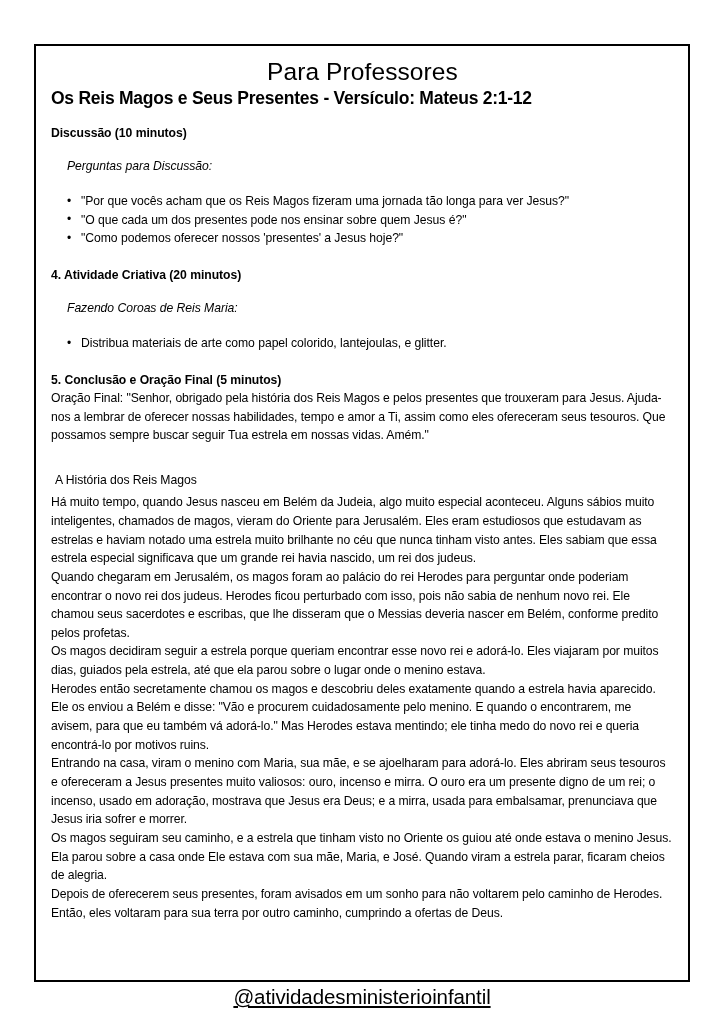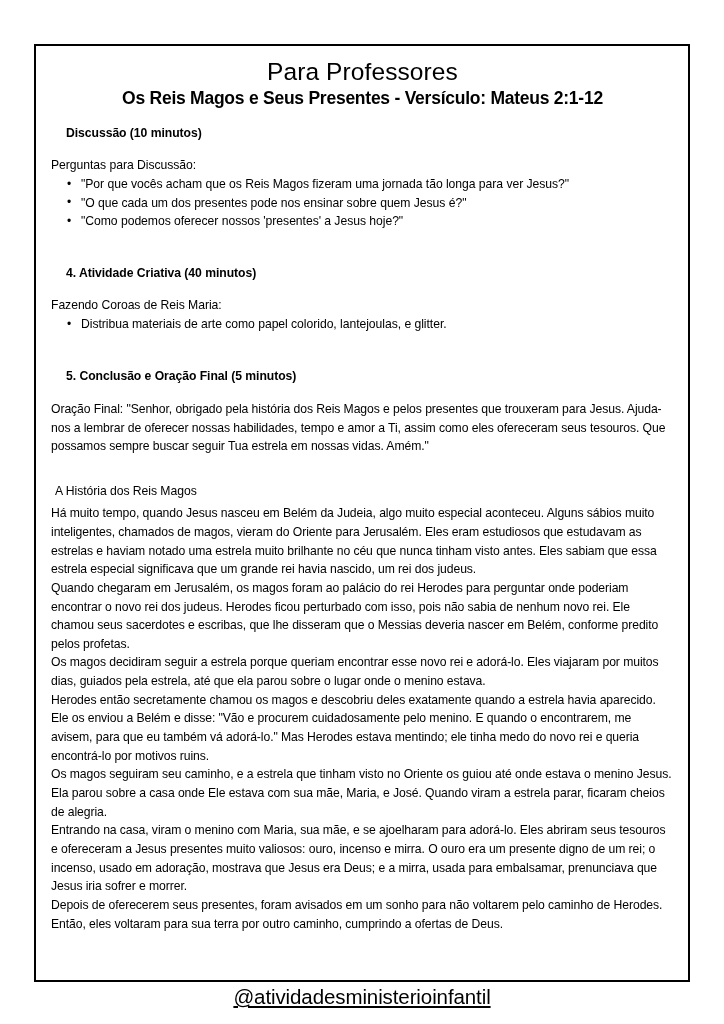--- a/index.html
+++ b/index.html
@@ -36,43 +36,43 @@
   }
   .title {
     text-align: center;
     font-size: 24.5px;
     font-weight: 400;
     line-height: 1.18;
     letter-spacing: 0.1px;
     margin: 2px 0 1px 0;
   }
   .subtitle {
-    text-align: center;
     font-size: 17.5px;
     font-weight: 700;
     line-height: 1.2;
     letter-spacing: -0.25px;
     margin: 0 0 16px 0;
   }
   .section {
     margin: 0;
   }
   .section-heading {
     font-size: 12.2px;
     font-weight: 700;
     line-height: 1.42;
-    margin: 15px;
+    margin: 0;
     letter-spacing: -0.05px;
   }
   .lead {
     font-size: 12.2px;
     font-weight: 400;
     line-height: 1.47;
-    margin: 0;
+    margin: 16px;
     letter-spacing: -0.05px;
+    font-style: italic;
   }
   ul.bullets {
     list-style: none;
     margin: 0;
     padding: 0;
   }
   ul.bullets > li {
     position: relative;
     font-size: 12.2px;
     line-height: 1.52;
@@ -131,21 +131,21 @@
         <ul class="bullets">
           <li>"Por que vocês acham que os Reis Magos fizeram uma jornada tão longa para ver Jesus?"</li>
           <li>"O que cada um dos presentes pode nos ensinar sobre quem Jesus é?"</li>
           <li>"Como podemos oferecer nossos 'presentes' a Jesus hoje?"</li>
         </ul>
       </div>
 
       <div class="gap-lg"></div>
 
       <div class="section">
-        <div class="section-heading">4. Atividade Criativa (40 minutos)</div>
+        <div class="section-heading">4. Atividade Criativa (20 minutos)</div>
         <div class="lead">Fazendo Coroas de Reis Maria:</div>
         <ul class="bullets">
           <li>Distribua materiais de arte como papel colorido, lantejoulas, e glitter.</li>
         </ul>
       </div>
 
       <div class="gap-lg"></div>
 
       <div class="section">
         <div class="section-heading">5. Conclusão e Oração Final (5 minutos)</div>
@@ -154,22 +154,22 @@
 
       <div class="gap-lg"></div>
       <div class="gap-sm"></div>
 
       <div class="section">
         <div class="story-title">A História dos Reis Magos</div>
         <p class="story-p">Há muito tempo, quando Jesus nasceu em Belém da Judeia, algo muito especial aconteceu. Alguns sábios muito inteligentes, chamados de magos, vieram do Oriente para Jerusalém. Eles eram estudiosos que estudavam as estrelas e haviam notado uma estrela muito brilhante no céu que nunca tinham visto antes. Eles sabiam que essa estrela especial significava que um grande rei havia nascido, um rei dos judeus.</p>
         <p class="story-p">Quando chegaram em Jerusalém, os magos foram ao palácio do rei Herodes para perguntar onde poderiam encontrar o novo rei dos judeus. Herodes ficou perturbado com isso, pois não sabia de nenhum novo rei. Ele chamou seus sacerdotes e escribas, que lhe disseram que o Messias deveria nascer em Belém, conforme predito pelos profetas.</p>
         <p class="story-p">Os magos decidiram seguir a estrela porque queriam encontrar esse novo rei e adorá-lo. Eles viajaram por muitos dias, guiados pela estrela, até que ela parou sobre o lugar onde o menino estava.</p>
         <p class="story-p">Herodes então secretamente chamou os magos e descobriu deles exatamente quando a estrela havia aparecido. Ele os enviou a Belém e disse: "Vão e procurem cuidadosamente pelo menino. E quando o encontrarem, me avisem, para que eu também vá adorá-lo." Mas Herodes estava mentindo; ele tinha medo do novo rei e queria encontrá-lo por motivos ruins.</p>
+        <p class="story-p">Entrando na casa, viram o menino com Maria, sua mãe, e se ajoelharam para adorá-lo. Eles abriram seus tesouros e ofereceram a Jesus presentes muito valiosos: ouro, incenso e mirra. O ouro era um presente digno de um rei; o incenso, usado em adoração, mostrava que Jesus era Deus; e a mirra, usada para embalsamar, prenunciava que Jesus iria sofrer e morrer.</p>
         <p class="story-p">Os magos seguiram seu caminho, e a estrela que tinham visto no Oriente os guiou até onde estava o menino Jesus. Ela parou sobre a casa onde Ele estava com sua mãe, Maria, e José. Quando viram a estrela parar, ficaram cheios de alegria.</p>
-        <p class="story-p">Entrando na casa, viram o menino com Maria, sua mãe, e se ajoelharam para adorá-lo. Eles abriram seus tesouros e ofereceram a Jesus presentes muito valiosos: ouro, incenso e mirra. O ouro era um presente digno de um rei; o incenso, usado em adoração, mostrava que Jesus era Deus; e a mirra, usada para embalsamar, prenunciava que Jesus iria sofrer e morrer.</p>
         <p class="story-p">Depois de oferecerem seus presentes, foram avisados em um sonho para não voltarem pelo caminho de Herodes. Então, eles voltaram para sua terra por outro caminho, cumprindo a ofertas de Deus.</p>
       </div>
 
     </div>
   </div>
 
   <div class="footer">@atividadesministerioinfantil</div>
 
 </div>
 

